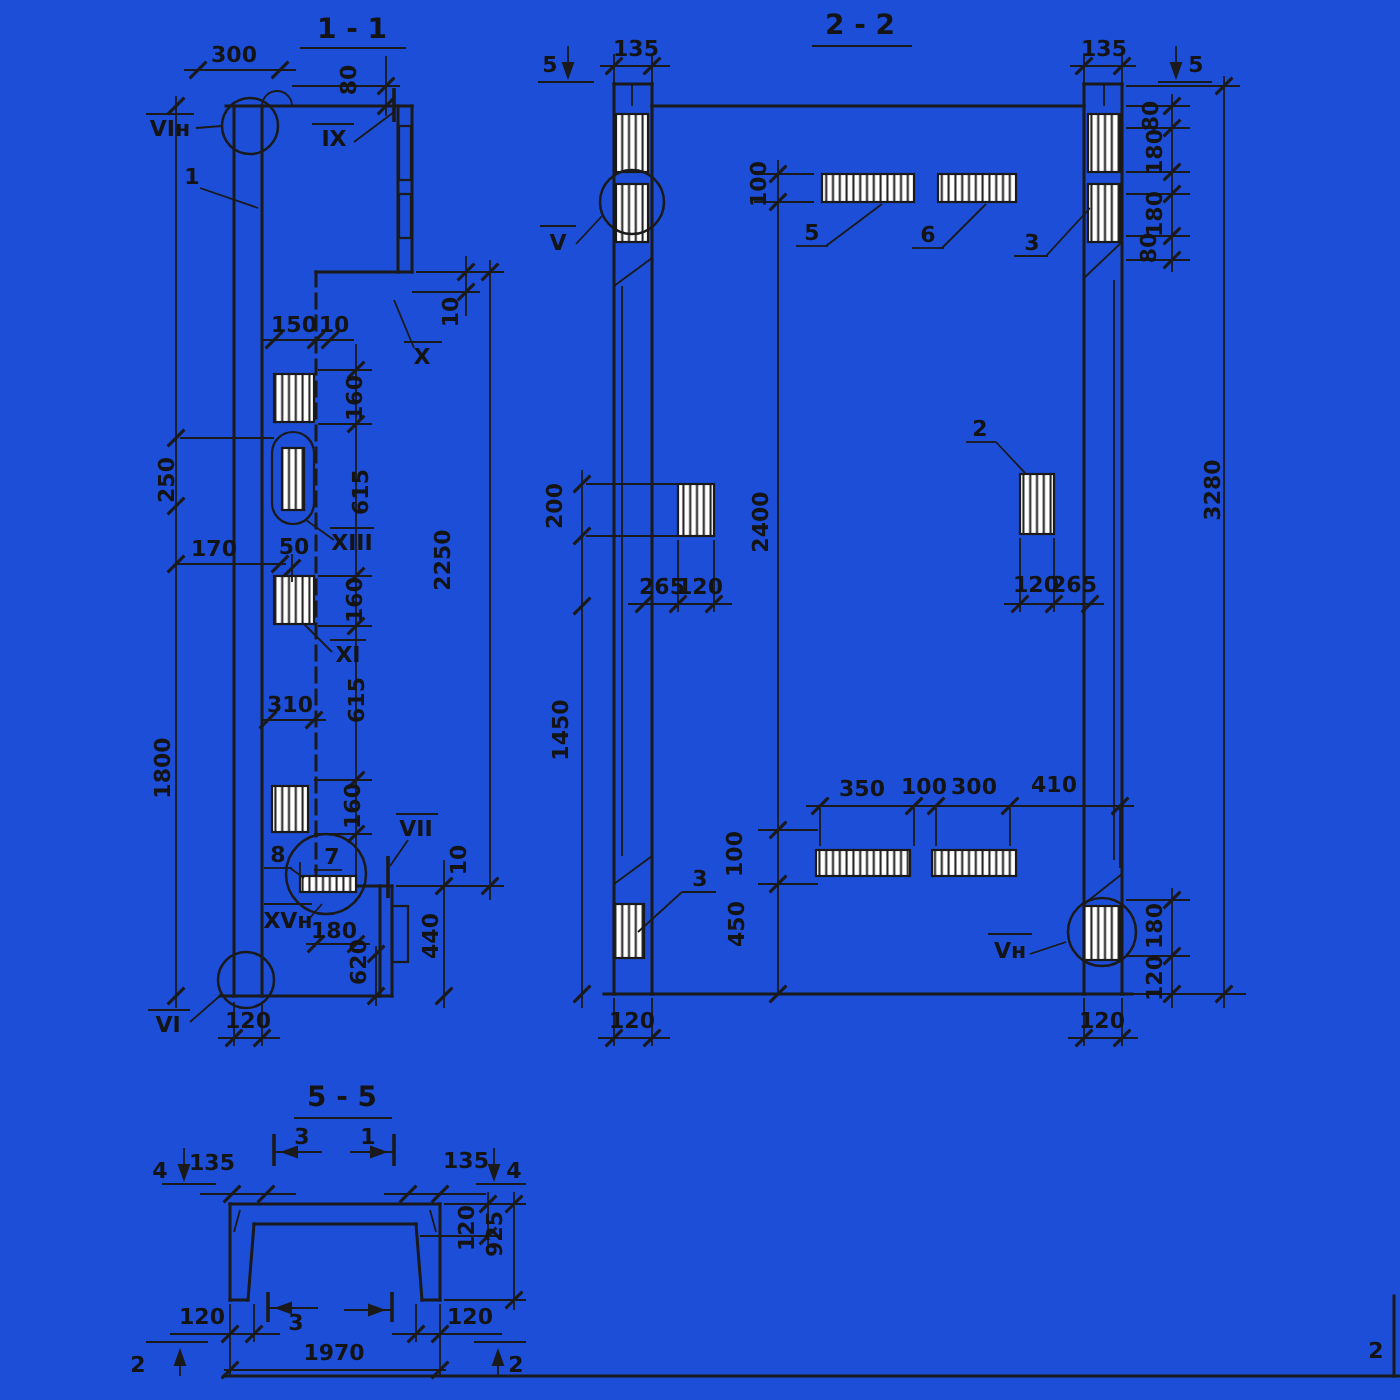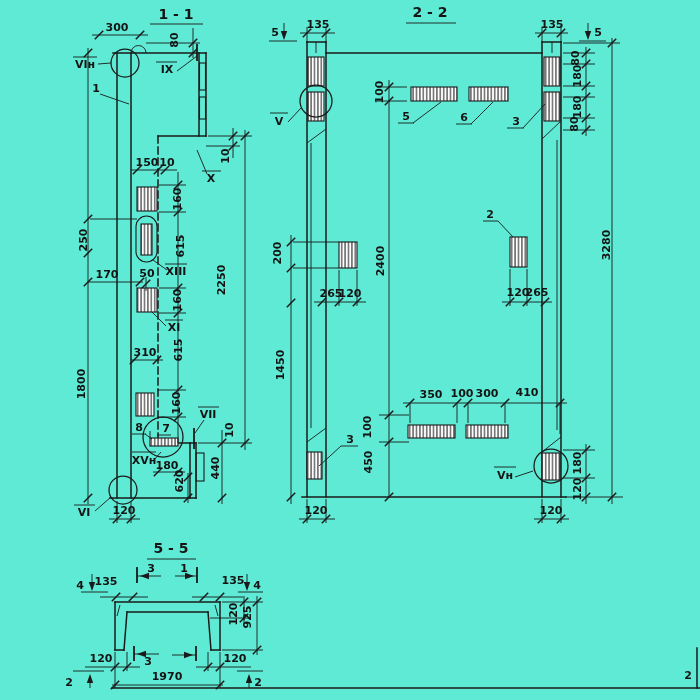--- a/index.html
+++ b/index.html
@@ -1,16 +1,16 @@
 <!DOCTYPE html>
 <html><head>
 <meta charset="utf-8">
 <style>
   html,body{margin:0;padding:0;background:#e8e8e8;}
-  .sheet{width:700px;height:700px;background:#5eead4;position:relative;overflow:hidden;}
+  .sheet{width:700px;height:700px;background:#1d4ed8;position:relative;overflow:hidden;}
   svg{display:block;}
   .o{stroke:#1a1a1a;stroke-width:1.5;fill:none;stroke-linecap:square;}
   .t{stroke:#1a1a1a;stroke-width:.9;fill:none;}
   .b{stroke:#1a1a1a;stroke-width:1.8;fill:none;}
   .dash{stroke-dasharray:7 4;}
   .bar{fill:url(#hat);stroke:#1a1a1a;stroke-width:1.1;}
   .box{fill:none;stroke:#1a1a1a;stroke-width:1.1;}
   .cir{fill:none;stroke:#1a1a1a;stroke-width:1.25;}
   text{font-family:"DejaVu Sans",sans-serif;font-weight:700;fill:#141414;text-anchor:middle;}
   .tx{font-size:11px;}

